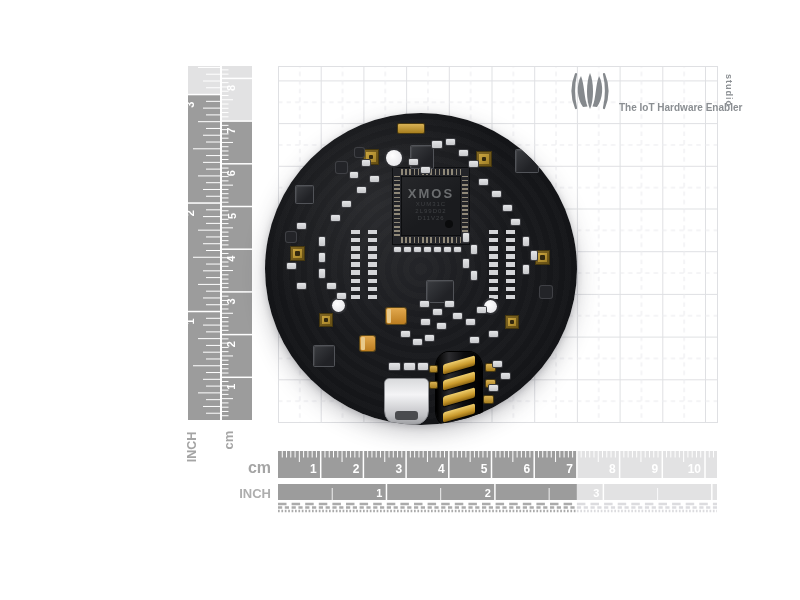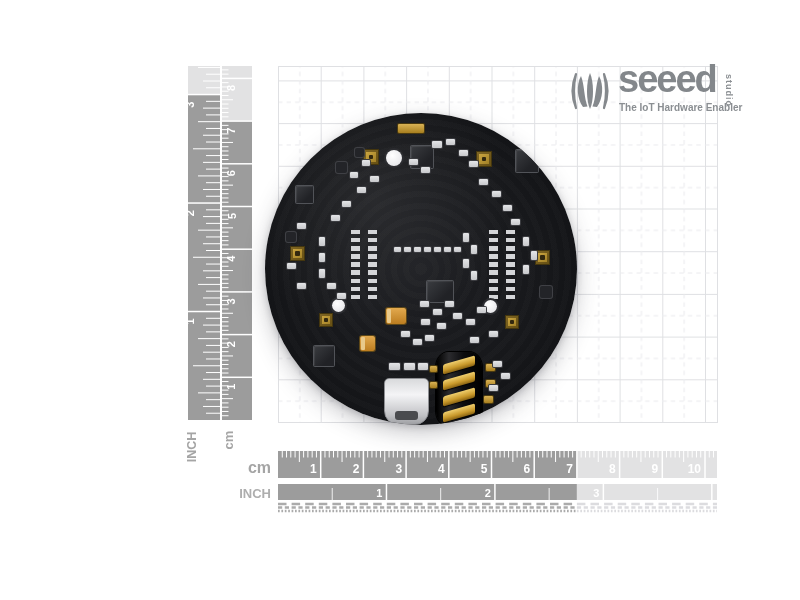--- a/index.html
+++ b/index.html
@@ -86,21 +86,20 @@
   <div id="logo">
     <svg id="logo-icon" width="48" height="48" viewBox="0 0 48 48">
       <g fill="#85898d">
         <path d="M10,6 Q3,23 10,40 Q6,23 10,6 Z" stroke="#85898d" stroke-width="2.2" stroke-linejoin="round"></path>
         <path d="M38,6 Q45,23 38,40 Q42,23 38,6 Z" stroke="#85898d" stroke-width="2.2" stroke-linejoin="round"></path>
         <path d="M17,39 C11,31 10,17 15,8 C18.5,17 18,30 21.5,38.5 Z"></path>
         <path d="M31,39 C37,31 38,17 33,8 C29.5,17 30,30 26.5,38.5 Z"></path>
         <path d="M24,5 C20,14 20,33 24,41 C28,33 28,14 24,5 Z"></path>
       </g>
     </svg>
-    <div id="logo-brand">seeed</div>
     <div id="logo-studio">studio</div>
     <div id="logo-tagline">The IoT Hardware Enabler</div>
   </div>
 
   <svg id="vruler" width="74" height="420">
       <rect x="5" y="3" width="32" height="28.625999999999976" fill="#e2e2e3"></rect>
       <rect x="5" y="31.625999999999976" width="32" height="325.374" fill="#9c9c9c"></rect>
       <rect x="39" y="3" width="30" height="55.099999999999966" fill="#e2e2e3"></rect>
       <rect x="39" y="58.099999999999966" width="30" height="298.90000000000003" fill="#9c9c9c"></rect>
       <line x1="39" y1="352.73" x2="45.5" y2="352.73" stroke="#ffffff" stroke-width="1"></line>
@@ -384,20 +383,33 @@
       <line x1="338.90000000000003" y1="56" x2="479" y2="56" stroke="#dcdcdf" stroke-width="2.6" stroke-dasharray="8.5 5.1"></line>
       <line x1="40" y1="59.5" x2="338.90000000000003" y2="59.5" stroke="#ababab" stroke-width="2.6" stroke-dasharray="4.2 2.6"></line>
       <line x1="338.90000000000003" y1="59.5" x2="479" y2="59.5" stroke="#dcdcdf" stroke-width="2.6" stroke-dasharray="4.2 2.6"></line>
       <line x1="40" y1="63" x2="338.90000000000003" y2="63" stroke="#ababab" stroke-width="2.3" stroke-dasharray="1.7 1.7"></line>
       <line x1="338.90000000000003" y1="63" x2="479" y2="63" stroke="#dcdcdf" stroke-width="2.3" stroke-dasharray="1.7 1.7"></line>
       <text x="33" y="25" fill="#a5a5a5" font-size="16" text-anchor="end" font-family="&quot;Liberation Sans&quot;,&quot;DejaVu Sans&quot;,sans-serif" font-weight="bold">cm</text>
       <text x="33" y="50" fill="#aeaeae" font-size="13" text-anchor="end" font-family="&quot;Liberation Sans&quot;,&quot;DejaVu Sans&quot;,sans-serif" font-weight="bold">INCH</text>
     </svg>
 
   <div id="board">
+    <div id="chip">
+      <div class="pins t"></div>
+      <div class="pins b"></div>
+      <div class="pins l"></div>
+      <div class="pins r"></div>
+      <div id="die">
+        <div id="chip-brand">XMOS</div>
+        <div class="chip-mark">XUM31C</div>
+        <div class="chip-mark">2L99D02</div>
+        <div class="chip-mark">D11V26</div>
+        <div id="chip-dot"></div>
+      </div>
+    </div>
     <div id="usb">
       <div id="usb-shell"></div>
       <div id="usb-slot"></div>
     </div>
     <div id="jack">
       <div id="jack-body"></div>
       <div class="jack-c" style="top:8px"></div>
       <div class="jack-c" style="top:24px"></div>
       <div class="jack-c" style="top:40px"></div>
       <div class="jack-c" style="top:56px"></div>

